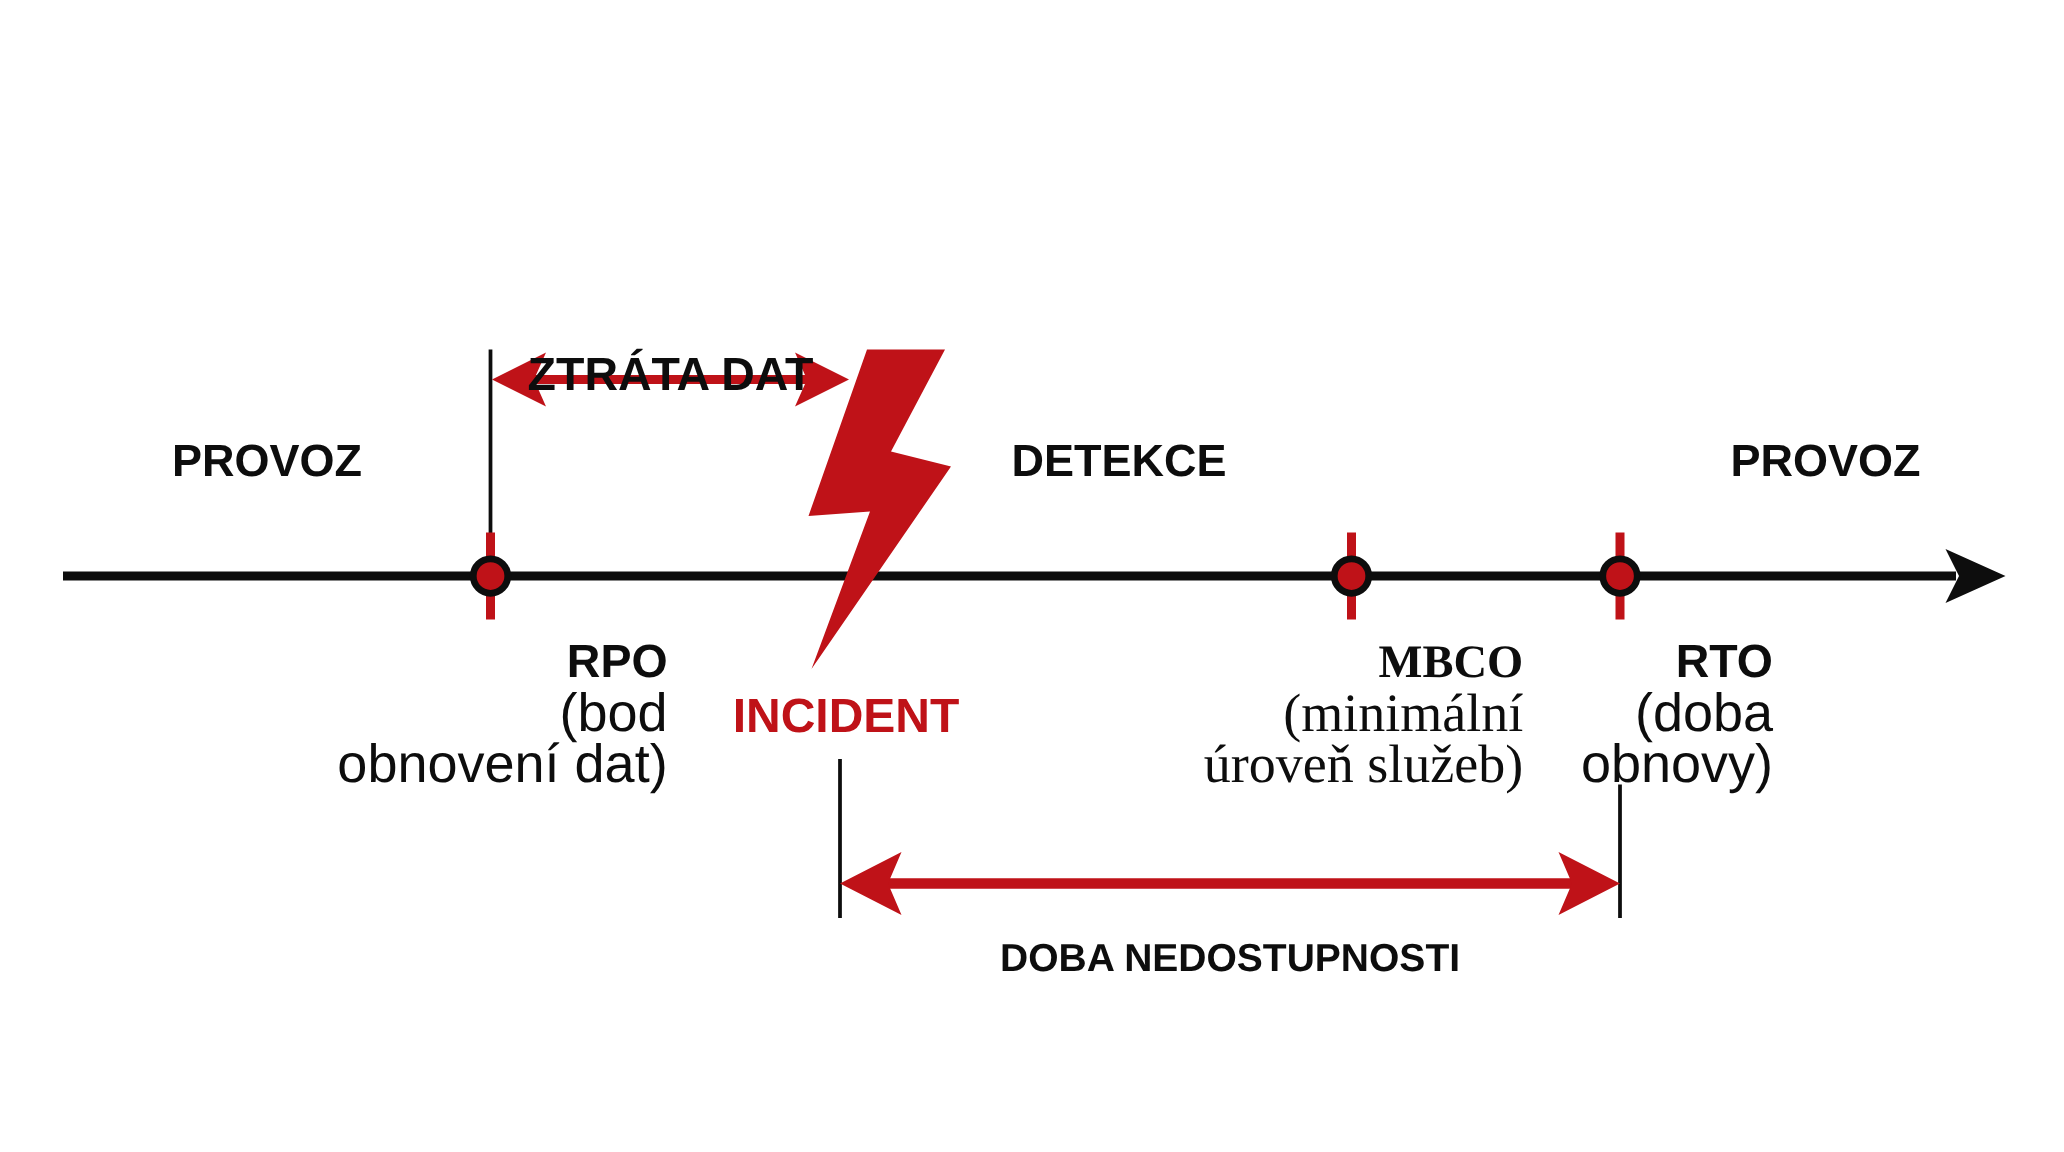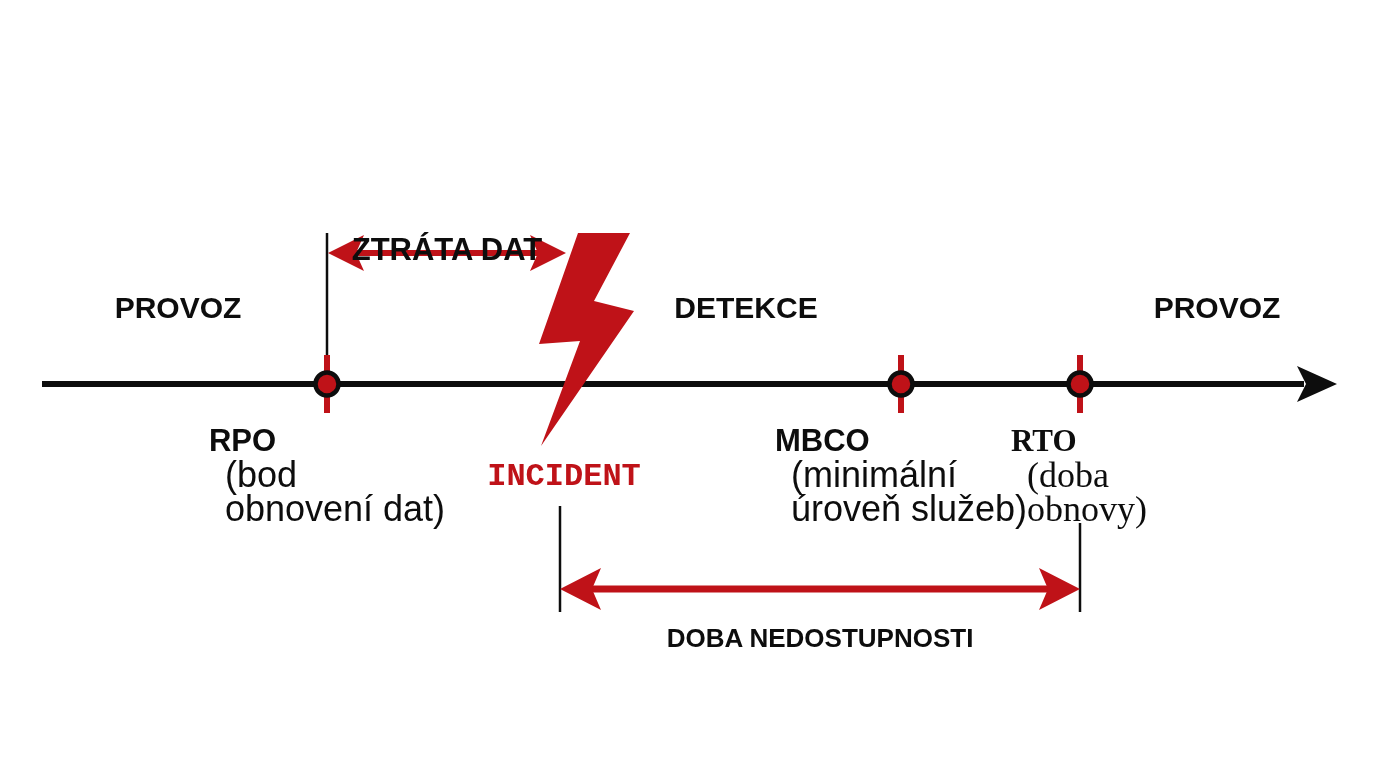--- a/index.html
+++ b/index.html
@@ -19,34 +19,34 @@
     font-weight:bold;
     white-space:nowrap;
   }
   .phase{font-size:30px;line-height:40px;top:288px;}
   .phase-normal{left:178px;}
   .phase-detekce{left:746px;}
   .phase-plna{left:1217px;}
   .span-label{font-size:31px;line-height:36px;margin-top:32px;}
   .span-dataloss{left:447px;top:200px;}
   .span-downtime{left:820px;top:588px;font-size:26px;}
-  .incident-label{left:564px;top:459px;font-size:32px;line-height:36px;color:#bf1218;font-family:Liberation Mono, monospace;}
+  .incident-label{left:564px;top:459px;font-size:32px;line-height:36px;color:#bf1218;}
   .milestone{
     position:absolute;
     transform:translateX(-50%);
-    text-align:left;
+    text-align:right;
     top:423px;
     color:#0d0d0d;
     white-space:nowrap;
   }
   .milestone .abbr{font-weight:bold;font-size:31px;line-height:35px;}
   .milestone .desc{font-weight:normal;font-size:36px;line-height:34px;margin-left:16px;}
   .milestone-rpo{left:327px;}
-  .milestone-mbco{left:901px;}
-  .milestone-rto{left:1079px;font-family:Liberation Serif, serif;}
+  .milestone-mbco{left:901px;font-family:Liberation Serif, serif;}
+  .milestone-rto{left:1110px;}
   .black-stroke{stroke:#0d0d0d;}
   .red-stroke{stroke:#bf1218;}
   .red-fill{fill:#bf1218;}
   .black-fill{fill:#0d0d0d;}
 </style>
 </head>
 <body>
 
 <div id="stage">
 

